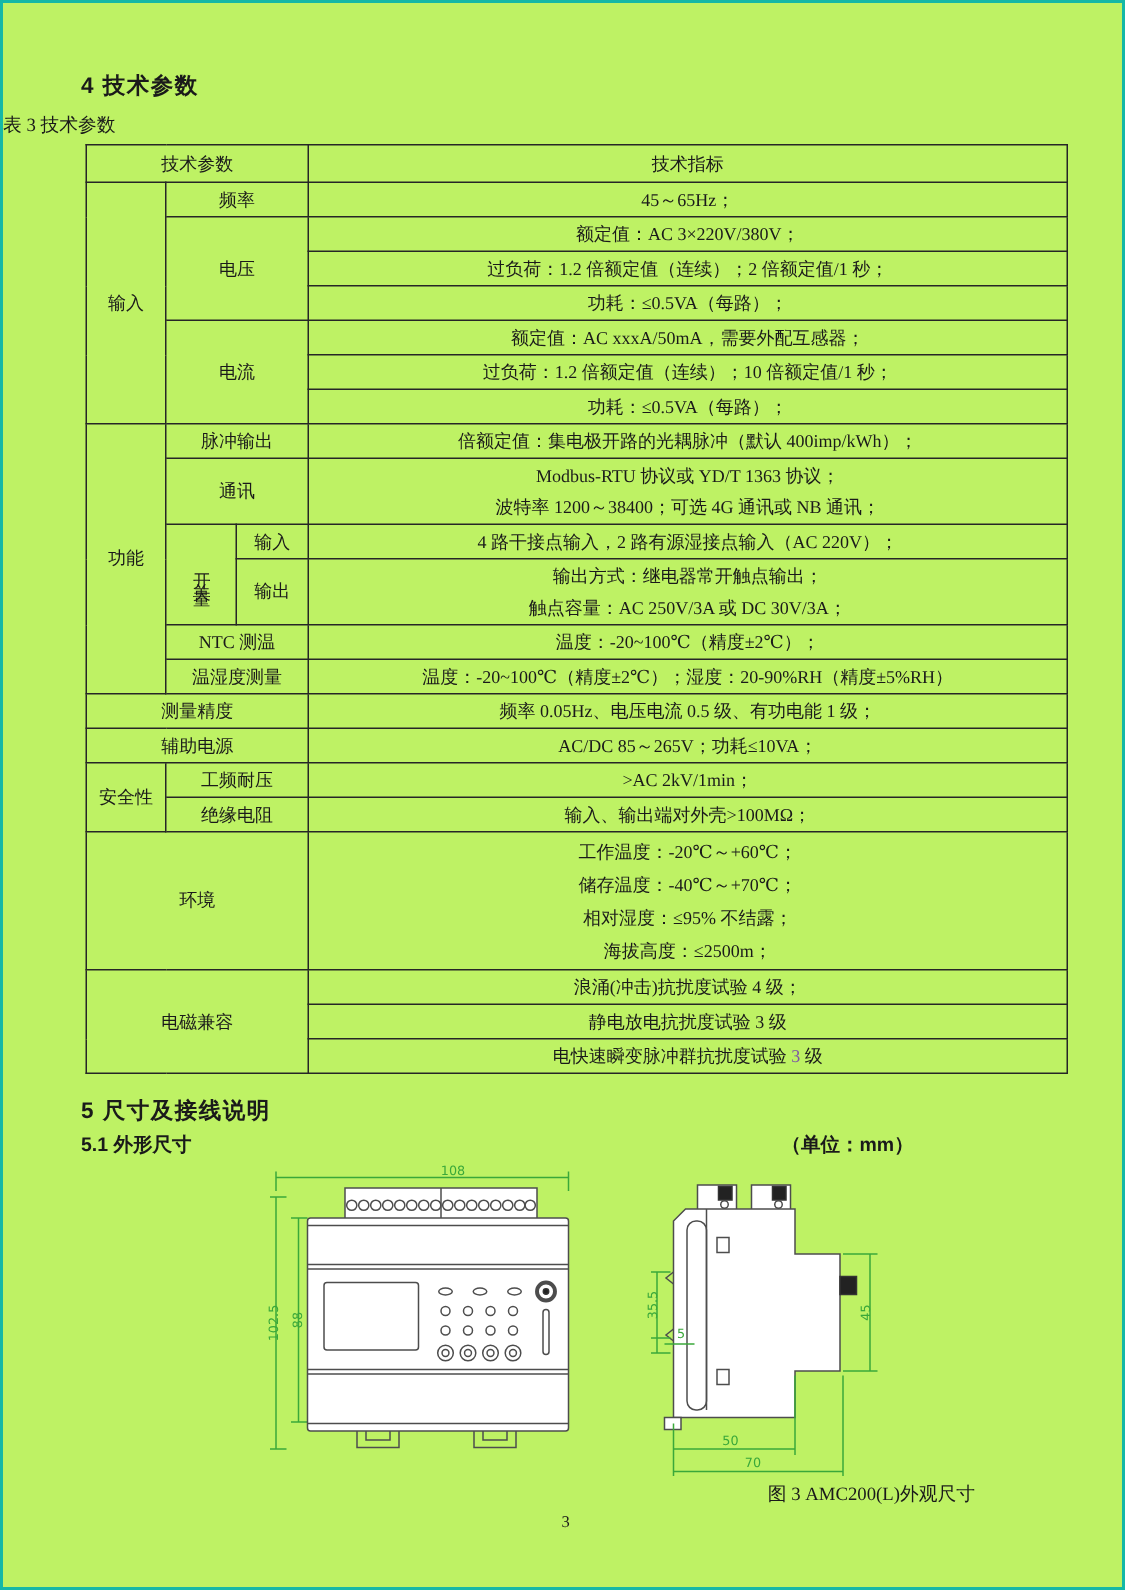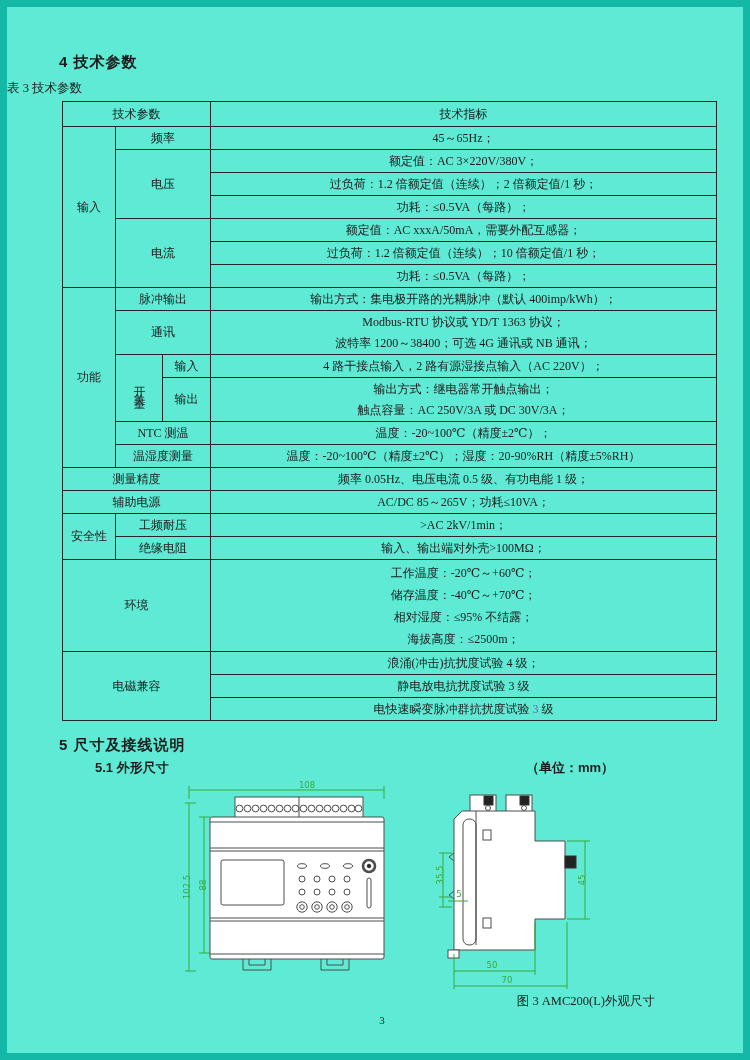--- a/index.html
+++ b/index.html
@@ -1,38 +1,38 @@
 <!DOCTYPE html>
 <html><head>
 <meta charset="utf-8">
 <style>
   * { box-sizing: border-box; margin: 0; padding: 0; }
   html, body { width: 750px; height: 1060px; background: #ffffff; }
   body { position: relative; font-family: "Liberation Serif", "DejaVu Serif", serif; color: #1a1a1a; }
-  .page { position: absolute; left: 0; top: 0; width: 750px; height: 1060px; border: 7px solid #14b8a6; background: #5eead4; overflow: hidden; }
+  .page { position: absolute; left: 0; top: 0; width: 750px; height: 1060px; border: 2px solid #14b8a6; background: #bef264; overflow: hidden; }
 
   .h4-title { position: absolute; left: 52px; top: 46px; font-size: 15px; font-weight: bold; font-family: "Liberation Sans", sans-serif; letter-spacing: 1px; }
   .tbl-caption { position: absolute; left: 0; top: 73px; width: 750px; text-align: left; font-size: 12.5px; }
 
   table.spec { position: absolute; left: 55px; top: 94px; width: 655px; border-collapse: collapse; table-layout: fixed; font-size: 12px; }
   table.spec td { border: 1px solid #262626; vertical-align: middle; padding: 0 3px; line-height: 15px; overflow: hidden; white-space: nowrap; }
   table.spec { border: 1.5px solid #262626; }
   td.lbl { text-align: center; padding: 0 1px; }
   td.val { text-align: center; padding-left: 4px; }
   tr.h25 td { height: 25px; margin-left: 10px; }
   tr.h23 td { height: 23px; margin-top: 16px; }
   tr.h44 td { height: 44px; }
   tr.h92 td { height: 92px; }
   .two-line div { line-height: 21px; }
   .four-line div { line-height: 22px; }
   .vtext { writing-mode: vertical-lr; text-orientation: upright; letter-spacing: 6px; display: inline-block; }
   .emc-level { color: #7e57a5; }
 
   .h5-title { position: absolute; left: 52px; top: 729px; font-size: 15px; font-weight: bold; font-family: "Liberation Sans", sans-serif; letter-spacing: 1px; }
-  .h51-title { position: absolute; left: 52px; top: 752px; font-size: 13px; font-weight: bold; font-family: "Liberation Sans", sans-serif; margin-left: 36px; }
+  .h51-title { position: absolute; left: 52px; top: 752px; font-size: 13px; font-weight: bold; font-family: "Liberation Sans", sans-serif; }
   .unit-note { position: absolute; left: 519px; top: 752px; font-size: 13px; font-weight: bold; font-family: "Liberation Sans", sans-serif; }
 
   .front-svg { position: absolute; left: 176px; top: 774px; }
   .side-svg  { position: absolute; left: 425px; top: 772px; }
 
   .fig-caption { position: absolute; left: 0; top: 986px; width: 608px; text-align: right; font-size: 12.5px; margin-left: 40px; }
   .page-num { position: absolute; left: 0; top: 1007px; width: 750px; text-align: center; font-size: 11px; }
 
   svg .dev { stroke: #4d4d4d; stroke-width: 1; fill: none; }
   svg .devf { stroke: #4d4d4d; stroke-width: 1; fill: #ffffff; }
@@ -81,21 +81,21 @@
     </tr>
     <tr class="h23">
           <td class="val">过负荷：1.2 倍额定值（连续）；10 倍额定值/1 秒；</td>
         </tr>
     <tr class="h23">
           <td class="val">功耗：≤0.5VA（每路）；</td>
         </tr>
     <tr class="h23">
       <td rowspan="6" class="lbl">功能</td>
       <td colspan="2" class="lbl">脉冲输出</td>
-      <td class="val">输出方式：集电极开路的光耦脉冲（默认 400imp/kWh）；</td>
+      <td class="val">倍额定值：集电极开路的光耦脉冲（默认 400imp/kWh）；</td>
     </tr>
     <tr class="h44">
       <td colspan="2" class="lbl">通讯</td>
       <td class="val two-line">
         <div>Modbus-RTU 协议或 YD/T 1363 协议；</div>
         <div>波特率 1200～38400；可选 4G 通讯或 NB 通讯；</div>
       </td>
     </tr>
     <tr class="h23">
       <td rowspan="2" class="lbl"><span class="vtext">开关量</span></td>

